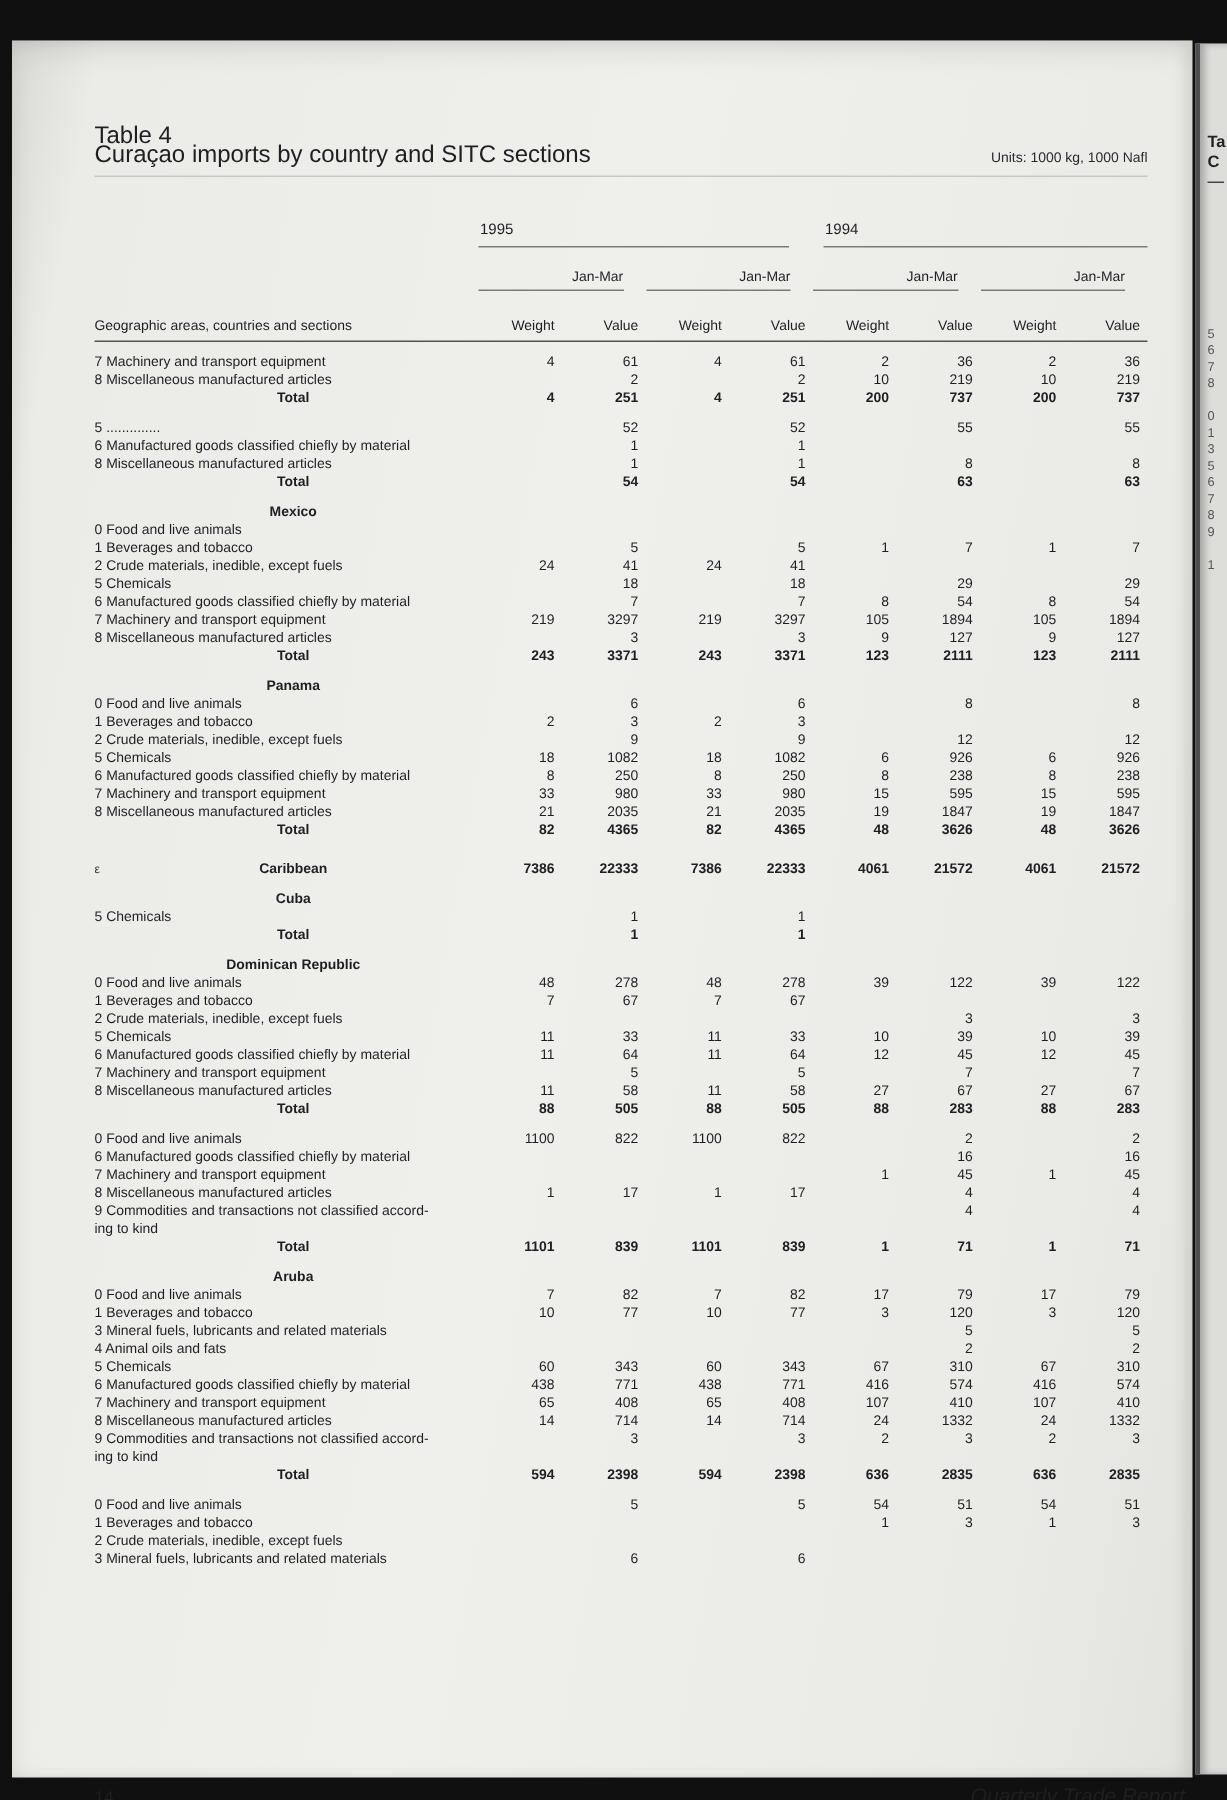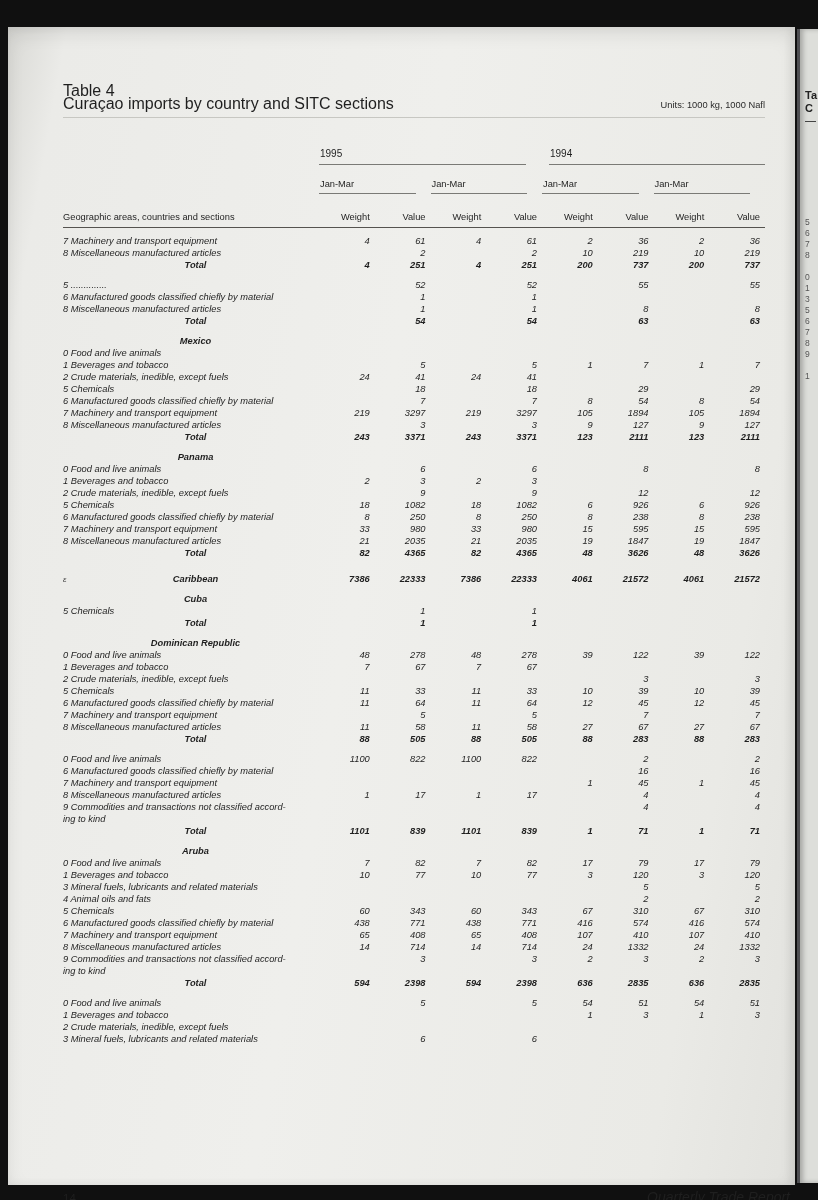--- a/index.html
+++ b/index.html
@@ -42,33 +42,33 @@
     padding-bottom:7px; border-bottom:1px solid #c7c7c2;
   }
   .t1, .t2 { font-weight:normal; font-size:16px; line-height:13px; }
   .units { font-size:9.3px; color:#2a2a2a; }
 
   
   .years-row { display:grid; grid-template-columns:256px 223px 223px; margin-top:30px; font-size:10px; }
   .year-span { border-bottom:1px solid #7a7a76; padding-bottom:5px; margin-right:16px; padding-left:1px; }
   .year-span.second { margin-left:7px; margin-right:0; }
 
-  .period-row { display:grid; grid-template-columns:256px repeat(4,1fr); margin-top:14px; font-size:9.3px; }
+  .period-row { display:grid; grid-template-columns:256px repeat(4,1fr); margin-top:14px; font-size:9.3px;text-align:right; }
   .period-span { border-bottom:1px solid #7a7a76; padding-bottom:4px; margin-right:15px; padding-left:1px; }
 
   .cols-row {
     display:grid; grid-template-columns:256px repeat(8,1fr);
     margin-top:18px; padding-bottom:5px; border-bottom:1px solid #55534f;
     font-size:9.3px;
   }
   .rowhead { padding-right:4px; }
 
   
   .tbody { margin-top:7px; }
-  .group { margin-top:8px;font-style:italic; }
+  .group { margin-top:8px; }
   .group:first-child { margin-top:0; }
   .group.region { margin-top:14px; margin-bottom:6px; }
   .trow {
     display:grid; grid-template-columns:256px repeat(8,1fr);
     font-size:9.3px; line-height:12px; align-items:start;
   }
   .trow.bold { font-weight:bold; }
   .lbl { white-space:pre-line; position:relative; padding-right:4px; }
   .lbl.indent { padding-left:13px;text-align:center; }
   .mark { position:absolute; left:0; top:1px; font-size:8px; font-weight:normal; color:#333; }

